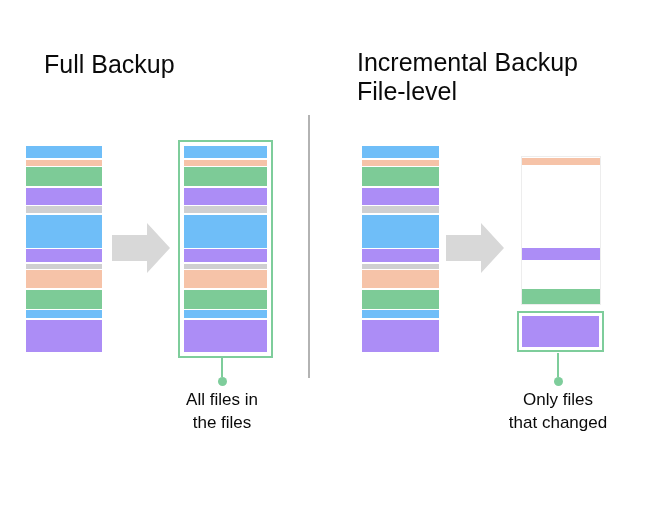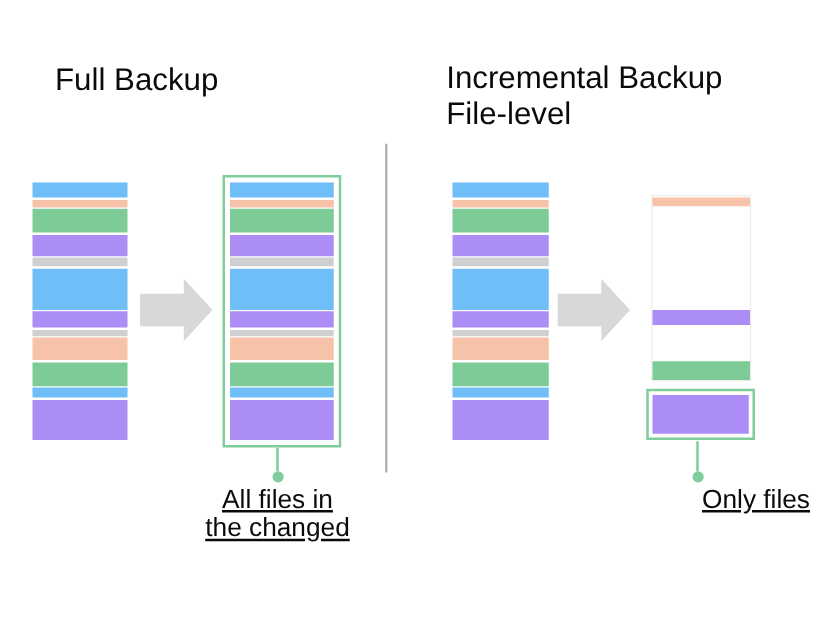--- a/index.html
+++ b/index.html
@@ -50,24 +50,23 @@
     width:2px;
     background:var(--accent_green);
   }
   .connector-dot{
     width:9px;height:9px;
     border-radius:50%;
     background:var(--accent_green);
   }
   .caption{
     color:var(--text);
-    font-size:21px;
+    font-size:17px;
     line-height:23px;
     text-align:center;
-    text-decoration:underline;
   }
   .caption span{display:block;}
   .divider{
     width:2px;
     background:#b3b3b3;
   }
 </style>
 </head>
 <body>
 
@@ -110,21 +109,21 @@
           <div class="seg" style="background: rgb(111, 190, 248); height: 8px;"></div>
           <div class="seg" style="background: rgb(172, 141, 246); height: 32px;"></div>
         </div>
     </div>
 
     <div class="abs connector-line" style="left:221px;top:358px;height:19px;"></div>
     <div class="abs connector-dot" style="left:218px;top:377px;"></div>
 
     <div class="abs caption" style="left:142px;top:388px;width:160px;">
       <span>All files in</span>
-      <span>the changed</span>
+      <span>the files</span>
     </div>
   </section>
 
   <div class="abs divider" style="left:308px;top:115px;height:263px;"></div>
 
   <section>
     <h2 class="abs title" style="left:357px;top:48px;width:250px;margin:0;font-weight:normal;">
       <span>Incremental Backup</span>
       <span>File-level</span>
     </h2>
@@ -154,18 +153,19 @@
         <div class="seg" style="background: rgb(125, 203, 151); height: 15px; top: 132px;"></div>
       </div>
 
     <div class="abs highlight-box" style="left:517px;top:311px;">
       <div class="inner-file"></div>
     </div>
 
     <div class="abs connector-line" style="left:557px;top:353px;height:24px;"></div>
     <div class="abs connector-dot" style="left:554px;top:377px;"></div>
 
-    <div class="abs caption" style="left:468px;top:388px;width:180px;text-align:right;">
+    <div class="abs caption" style="left:468px;top:388px;width:180px;">
       <span>Only files</span>
+      <span>that changed</span>
     </div>
   </section>
 
 </div>
 
 </body></html>

